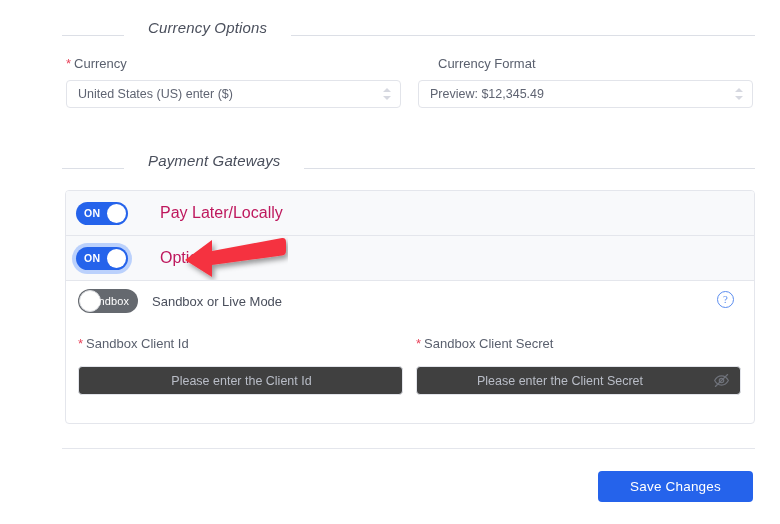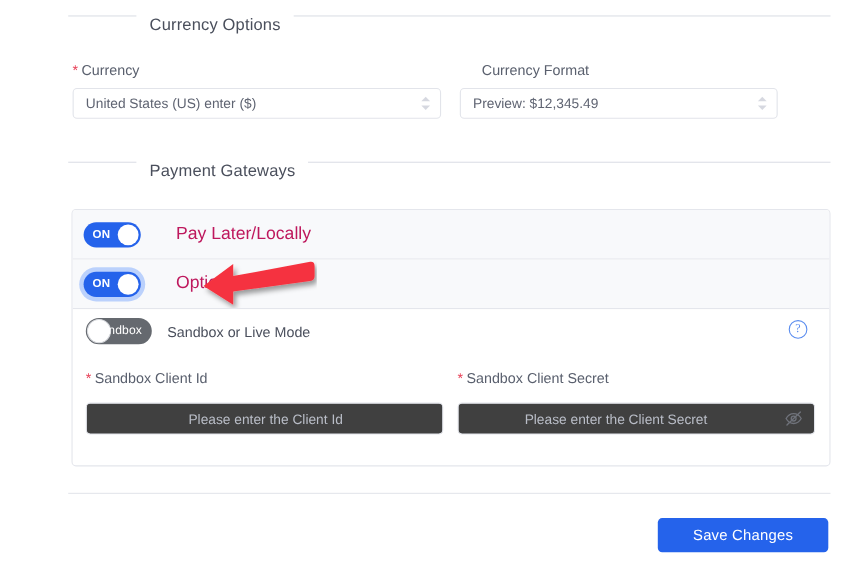--- a/index.html
+++ b/index.html
@@ -17,22 +17,23 @@
     background: #ffffff;
   }
 
   
   .section-head {
     position: absolute;
     left: 62px;
     width: 693px;
     height: 22px;
     display: flex;
-    align-items: flex-start;
-    gap: 12px;
+    align-items: flex-end;
+    gap: 24px;
+    font-style: italic;
   }
   .rule-short {
     width: 62px; height: 1px;
     background: #dcdfe6;
     flex: none;
   }
   .rule-long {
     flex: 1 1 auto; height: 1px;
     background: #dcdfe6;
   }
@@ -280,21 +281,21 @@
     <span class="req-star">*</span><span>Currency</span>
   </div>
   <div class="select-box" style="left:66px; top:80px; width:335px;">
     <span class="select-value">United States (US) enter ($)</span>
     <span class="updown"></span>
   </div>
 
   <div class="field-label" style="left:438px; top:56px;">
     <span>Currency Format</span>
   </div>
-  <div class="select-box" style="left:418px; top:80px; width:289px;">
+  <div class="select-box" style="left:418px; top:80px; width:335px;">
     <span class="select-value">Preview: $12,345.49</span>
     <span class="updown"></span>
   </div>
 
   <div class="section-head" style="top:147px;">
     <div class="rule-short"></div>
     <div class="section-title">Payment Gateways</div>
     <div class="rule-long"></div>
   </div>
 

